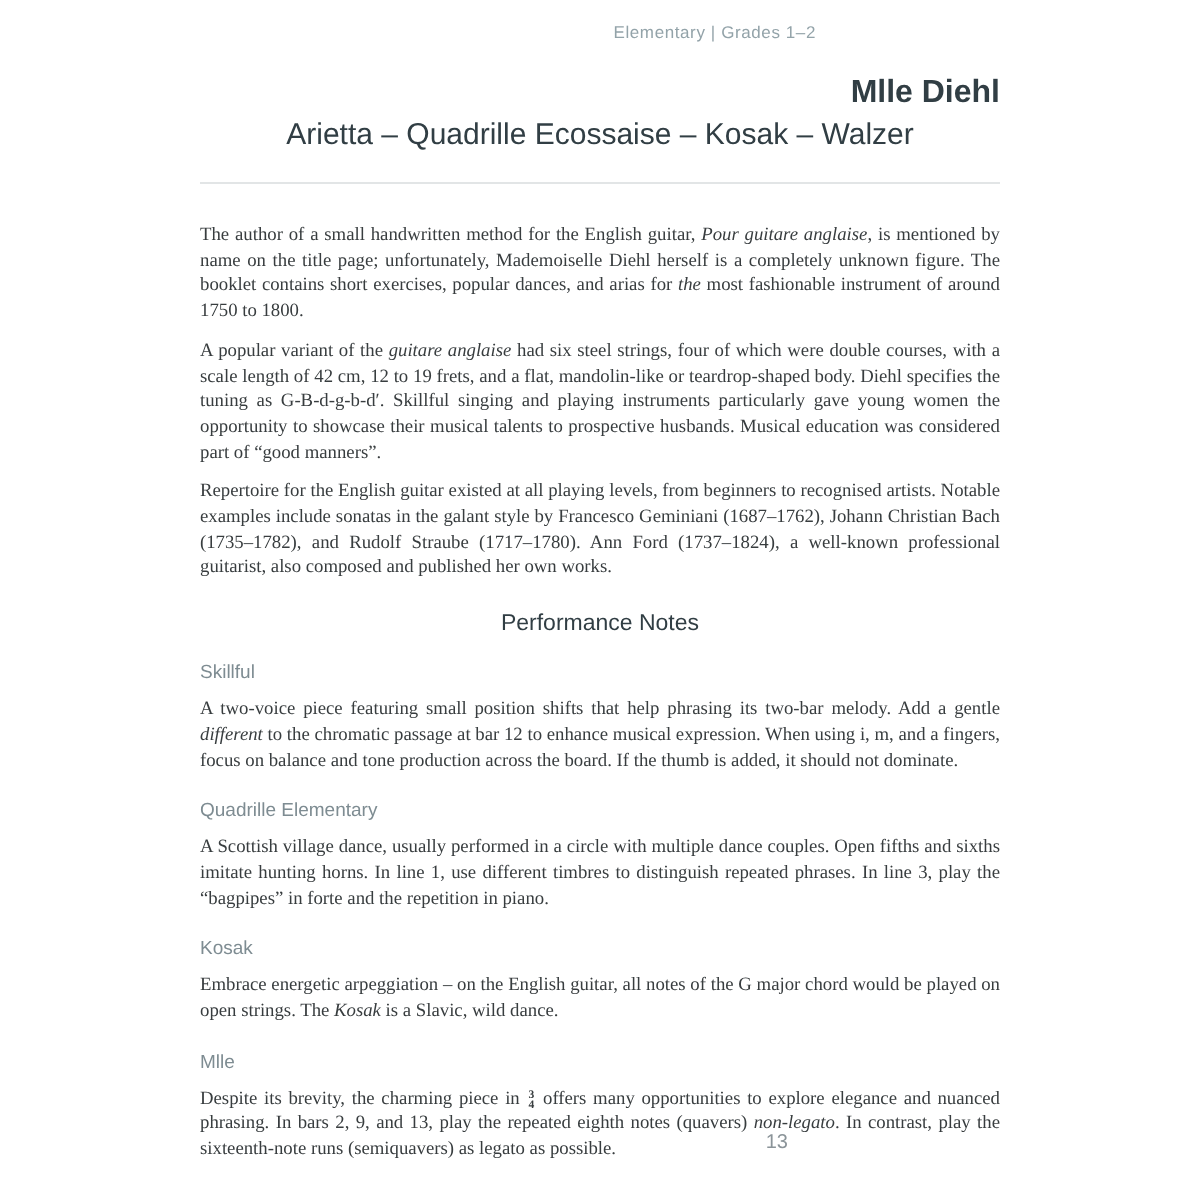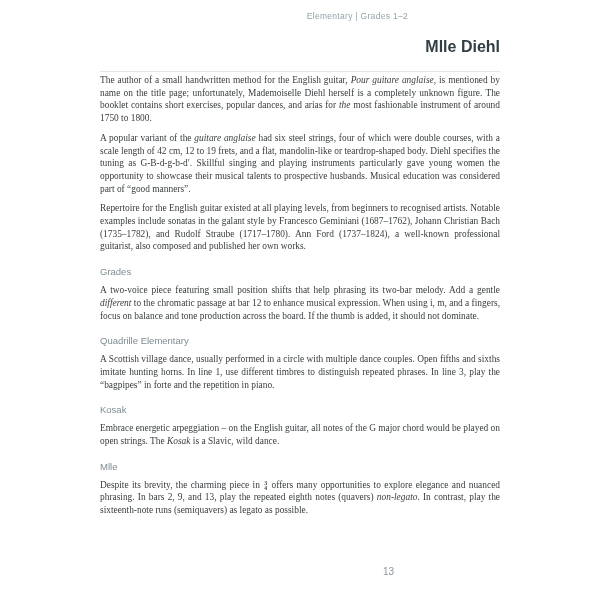--- a/index.html
+++ b/index.html
@@ -48,21 +48,21 @@
     border:none;
     border-top:1px solid var(--rule,#e2e5e6);
   }
   .body-para {
     margin:0 0 7px;
     font-size:9.4px;
     line-height:12.7px;
     text-align:justify;
     color:var(--body,#383d3f);
   }
-  .intro { margin-top:2px; }
+  .intro { margin-top:20px; }
   .pn-heading {
     margin:15px 0 0;
     font-family:"Liberation Sans", sans-serif;
     font-size:11.5px; font-weight:normal;
     text-align:center;
     color:var(--heading,#313e44);
   }
   .sub-heading {
     margin:13px 0 7px;
     font-family:"Liberation Sans", sans-serif;
@@ -90,32 +90,34 @@
 </head>
 <body>
 
 <div class="page">
 
   <div class="header-tag">Elementary | Grades 1–2</div>
 
   <div class="content">
 
     <h1 class="doc-title">Mlle Diehl</h1>
+    <h2 class="doc-subtitle">Arietta – Quadrille Ecossaise – Kosak – Walzer</h2>
 
     <hr class="rule">
 
     <div class="intro">
         <p class="body-para">The author of a small handwritten method for the English guitar, <i>Pour guitare anglaise</i>, is mentioned by name on the title page; unfortunately, Mademoiselle Diehl herself is a completely unknown figure. The booklet contains short exercises, popular dances, and arias for <i>the</i> most fashionable instrument of around 1750 to 1800.</p>
         <p class="body-para">A popular variant of the <i>guitare anglaise</i> had six steel strings, four of which were double courses, with a scale length of 42 cm, 12 to 19 frets, and a flat, mandolin-like or teardrop-shaped body. Diehl specifies the tuning as G-B-d-g-b-d′. Skillful singing and playing instruments particularly gave young women the opportunity to showcase their musical talents to prospective husbands. Musical education was considered part of “good manners”.</p>
         <p class="body-para">Repertoire for the English guitar existed at all playing levels, from beginners to recognised artists. Notable examples include sonatas in the galant style by Francesco Geminiani (1687–1762), Johann Christian Bach (1735–1782), and Rudolf Straube (1717–1780). Ann Ford (1737–1824), a well-known professional guitarist, also composed and published her own works.</p>
       </div>
 
+    <h2 class="pn-heading">Performance Notes</h2>
 
     <div>
-        <h3 class="sub-heading">Grades</h3>
+        <h3 class="sub-heading">Skillful</h3>
         <p class="body-para">A two-voice piece featuring small position shifts that help phrasing its two-bar melody. Add a gentle <i>different</i> to the chromatic passage at bar 12 to enhance musical expression. When using i, m, and a fingers, focus on balance and tone production across the board. If the thumb is added, it should not dominate.</p>
         <h3 class="sub-heading">Quadrille Elementary</h3>
         <p class="body-para">A Scottish village dance, usually performed in a circle with multiple dance couples. Open fifths and sixths imitate hunting horns. In line 1, use different timbres to distinguish repeated phrases. In line 3, play the “bagpipes” in forte and the repetition in piano.</p>
         <h3 class="sub-heading">Kosak</h3>
         <p class="body-para">Embrace energetic arpeggiation – on the English guitar, all notes of the G major chord would be played on open strings. The <i>Kosak</i> is a Slavic, wild dance.</p>
         <h3 class="sub-heading">Mlle</h3>
         <p class="body-para">Despite its brevity, the charming piece in <span class="timesig"><span>3</span><span>4</span></span> offers many opportunities to explore elegance and nuanced phrasing. In bars 2, 9, and 13, play the repeated eighth notes (quavers) <i>non-legato</i>. In contrast, play the sixteenth-note runs (semiquavers) as legato as possible.</p>
       </div>
 
   </div>

